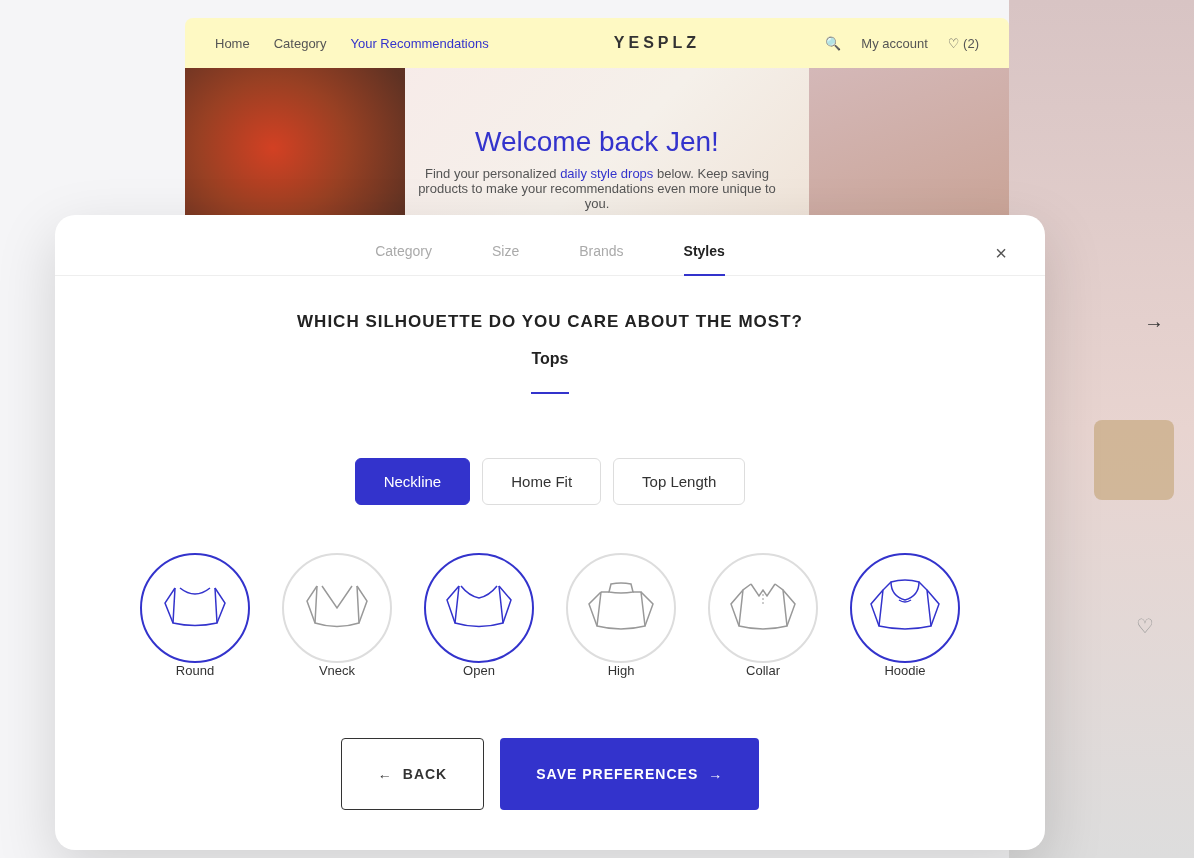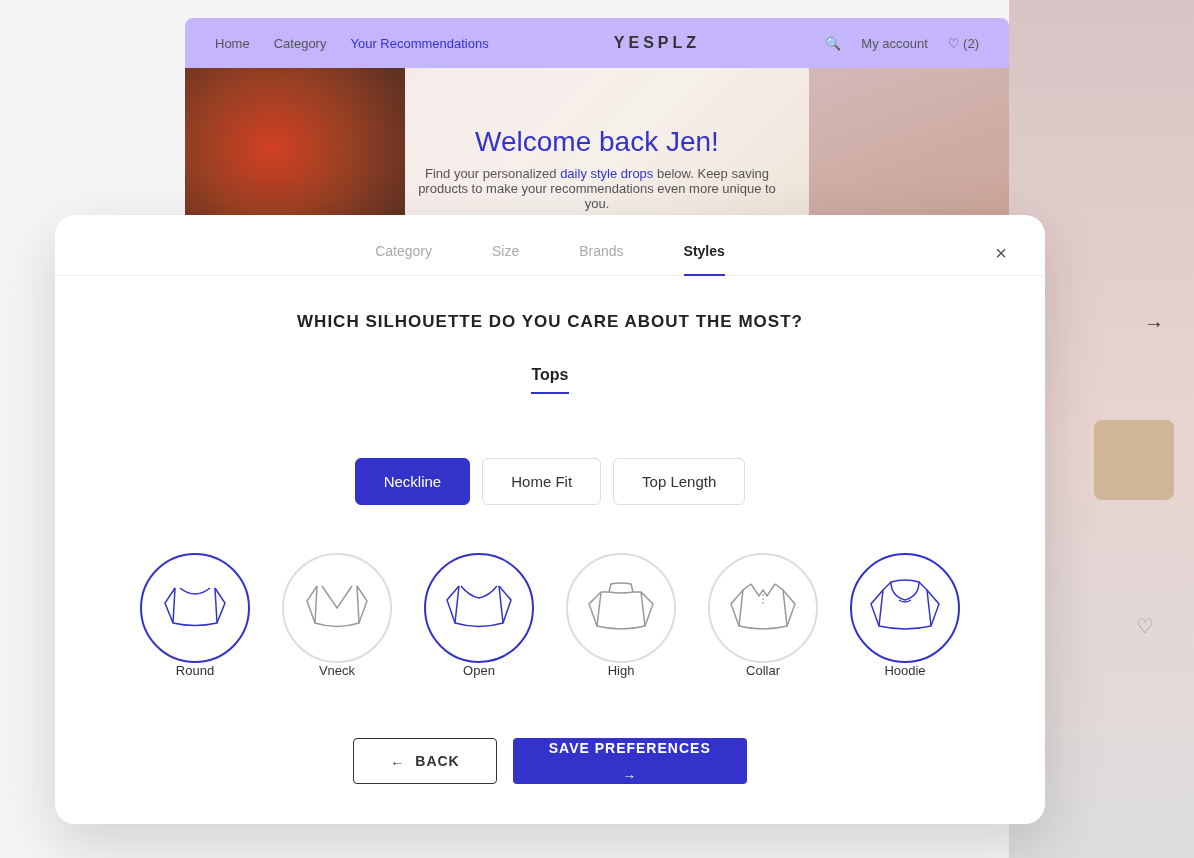--- a/index.html
+++ b/index.html
@@ -17,21 +17,21 @@
       position: absolute;
       top: 0; left: 0;
       width: 100%; height: 100%;
       background: #f5f5f7;
     }
 
     .bg-navbar {
       position: absolute;
       top: 18px; left: 185px; right: 185px;
       height: 50px;
-      background: #c4b5fd;
+      background: #fef9c3;
       border-radius: 8px 8px 0 0;
       display: flex;
       align-items: center;
       justify-content: space-between;
       padding: 0 30px;
       font-size: 13px;
       color: #333;
     }
 
     .bg-navbar .brand { font-weight: 700; letter-spacing: 4px; font-size: 16px; }
@@ -182,29 +182,29 @@
     .modal-body {
       padding: 36px 60px 0 60px;
     }
 
     .modal-question {
       text-align: center;
       font-size: 17px;
       font-weight: 700;
       letter-spacing: 1px;
       color: #222;
-      margin-bottom: 34px;
+      margin-bottom: 18px;
     }
 
     .modal-subtitle {
       text-align: center;
       font-size: 16px;
       font-weight: 700;
       color: #222;
-      padding-bottom: 8px;
+      padding-bottom: 24px;
       border-bottom: 2px solid #3333cc;
       display: inline-block;
       margin: 0 auto 32px auto;
     }
 
     .subtitle-wrapper {
       text-align: center;
       margin-bottom: 32px;
     }
 
@@ -294,33 +294,32 @@
       font-weight: 600;
       letter-spacing: 1px;
       cursor: pointer;
       border-radius: 4px;
       display: flex;
       align-items: center;
       gap: 10px;
     }
 
     .btn-save {
-      padding: 2px 36px;
+      padding: 28px 36px;
       background: #3333cc;
       color: white;
       font-size: 14px;
       font-weight: 600;
       letter-spacing: 1px;
       cursor: pointer;
       border-radius: 4px;
       border: none;
       display: flex;
       align-items: center;
       gap: 10px;
-      flex-direction: column;
     }
   </style>
 </head>
 <body>
 
 <div class="bg-website">
 
   <div class="bg-navbar">
     <div class="nav-links">
       <span>Home</span>

